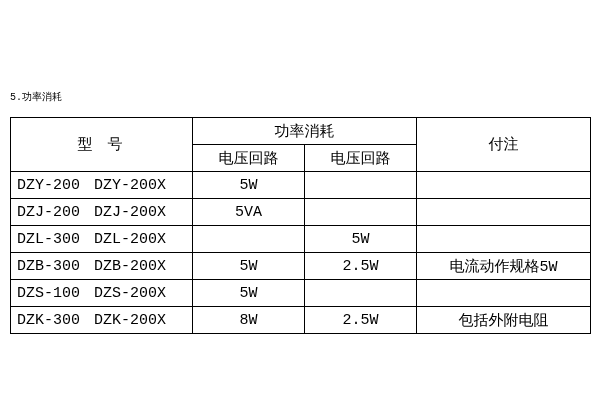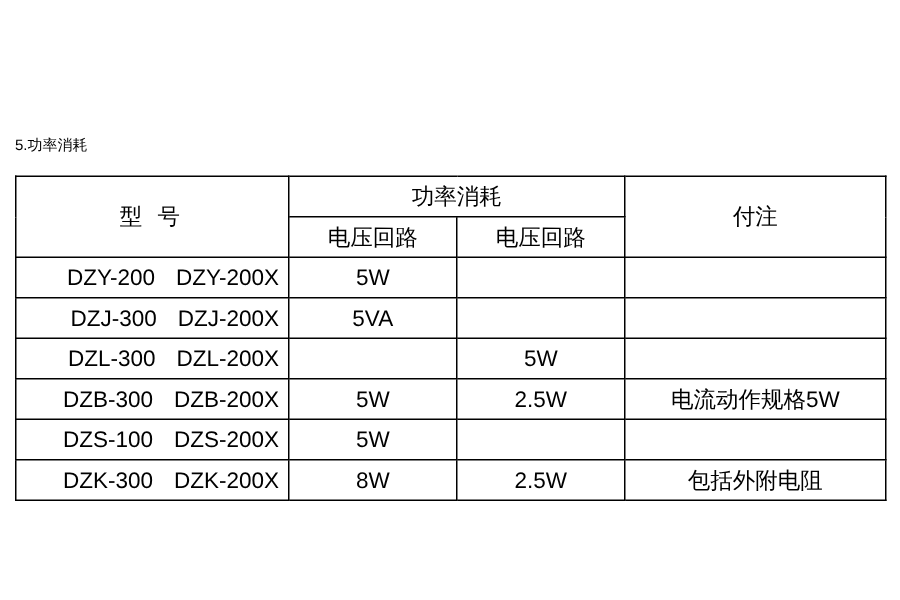--- a/index.html
+++ b/index.html
@@ -12,20 +12,21 @@
     background: #ffffff;
     font-family: "Liberation Sans", sans-serif;
     color: #000000;
     overflow: hidden;
   }
   .page {
     position: relative;
     width: 600px;
     height: 400px;
     box-sizing: border-box;
+    font-family: Liberation Mono, monospace;
   }
   .section-title {
     position: absolute;
     left: 10px;
     top: 92px;
     font-size: 10px;
     line-height: 12px;
     color: #000;
     white-space: nowrap;
   }
@@ -51,21 +52,21 @@
   }
   td.model-head {
     letter-spacing: 3px;
   }
   td.model-cell {
     text-align: center;
     letter-spacing: 0px;
   }
   .model-inner {
     display: flex;
-    justify-content: flex-end;
+    justify-content: flex-start;
     gap: 14px;
     padding: 0 6px;
     white-space: nowrap;
   }
   .col-model { width: 182px; }
   .col-volt  { width: 112px; }
   .col-curr  { width: 112px; }
   .col-note  { width: 174px; }
 </style>
 </head>
@@ -102,21 +103,21 @@
             </div>
           </td>
           <td>5W</td>
           <td></td>
           <td></td>
         </tr>
 
         <tr>
           <td class="model-cell">
             <div class="model-inner">
-              <span>DZJ-300</span>
+              <span>DZJ-200</span>
               <span>DZJ-200X</span>
             </div>
           </td>
           <td>5VA</td>
           <td></td>
           <td></td>
         </tr>
 
         <tr>
           <td class="model-cell">

